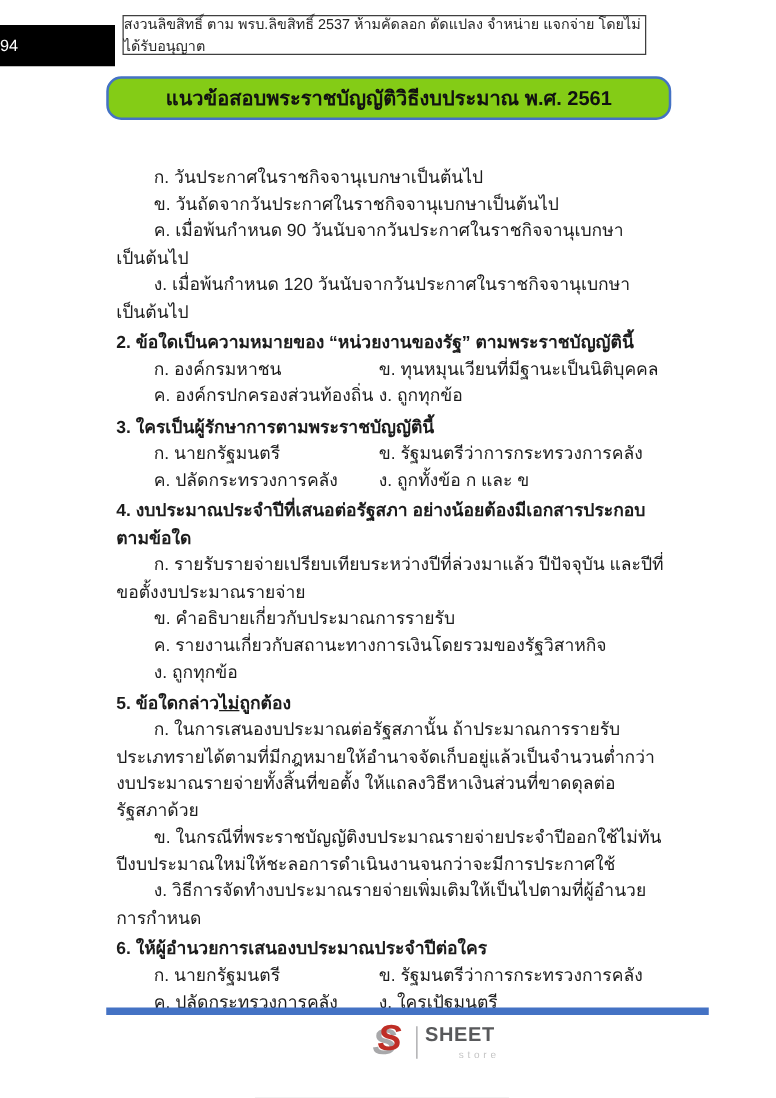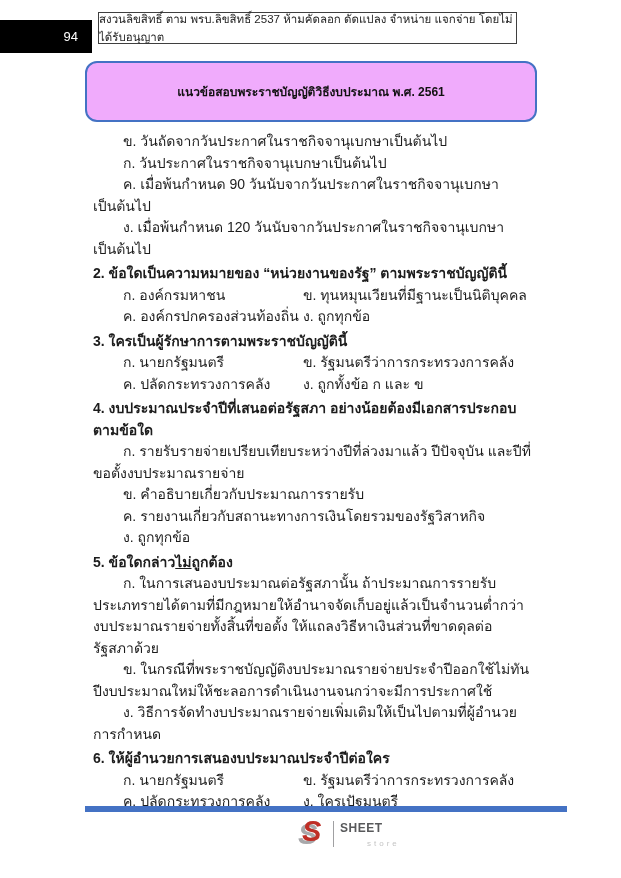--- a/index.html
+++ b/index.html
@@ -13,44 +13,44 @@
     overflow:hidden;
     margin:0 auto;
   }
   
   .page-num-box {
     position:absolute; left:0; top:20px;
     width:92px; height:33px;
     background:#000;
     color:#fff;
     font-size:13px;
-    display:flex; align-items:center; justify-content:flex-end;
+    display:flex; align-items:center; 
     padding-right:14px;
   }
   
   .copyright-box {
     position:absolute; left:98px; top:12px;
     width:419px; height:32px;
     border:1px solid #3f3f3f;
     display:flex; align-items:center; justify-content:center;
     font-size:11.5px;
     color:#252525;
     background:#fff;
   }
   
   .title-box {
     position:absolute; left:85px; top:61px;
-    width:452px; height:61px;
+    width:452px; height:35px;
     border:2.5px solid #4472C4;
     border-radius:12px;
     display:flex; align-items:center; justify-content:center;
     font-weight:bold;
-    font-size:12px;
+    font-size:16px;
     color:#111;
-    background:#f0abfc;
+    background:#84cc16;
   }
   
   .content {
     position:absolute; left:93px; top:131px;
     width:440px;
     font-size:14px;
     line-height:21.5px;
   }
   .question { margin-bottom:3px; }
   .qh { font-weight:bold; margin:0; }
@@ -78,21 +78,21 @@
   .logo-s .s-front {
     position:absolute; left:4px; top:0;
     color:#bf2e26; font-weight:bold; font-style:italic;
     font-size:29px; line-height:29px;
   }
   .logo-sep {
     width:1px; height:26px; background:#a0a0a2; margin:0 6px 0 2px;
   }
   .logo-textcol { display:flex; flex-direction:column; }
   .logo-sheet {
-    font-size:12px; font-weight:bold; color:#58595b; letter-spacing:0.5px; line-height:17px;
+    font-size:16px; font-weight:bold; color:#58595b; letter-spacing:0.5px; line-height:17px;
   }
   .logo-store {
     font-size:8px; color:#c4c4c4; letter-spacing:3px; line-height:9px; margin-top:2px;margin-left:27px;
   }
 </style>
 </head>
 <body>
 
 <div class="page">
 
@@ -104,22 +104,22 @@
     <span>สงวนลิขสิทธิ์ ตาม พรบ.ลิขสิทธิ์ 2537 ห้ามคัดลอก ดัดแปลง จำหน่าย แจกจ่าย โดยไม่ได้รับอนุญาต</span>
   </div>
 
   <div class="title-box">
     <span>แนวข้อสอบพระราชบัญญัติวิธีงบประมาณ พ.ศ. 2561</span>
   </div>
 
   <div class="content">
 
     <section class="question">
+      <p class="opt">ก. วันประกาศในราชกิจจานุเบกษาเป็นต้นไป</p>
       <p class="opt">ข. วันถัดจากวันประกาศในราชกิจจานุเบกษาเป็นต้นไป</p>
-      <p class="opt">ก. วันประกาศในราชกิจจานุเบกษาเป็นต้นไป</p>
       <p class="opt">ค. เมื่อพ้นกำหนด 90 วันนับจากวันประกาศในราชกิจจานุเบกษาเป็นต้นไป</p>
       <p class="opt">ง. เมื่อพ้นกำหนด 120 วันนับจากวันประกาศในราชกิจจานุเบกษาเป็นต้นไป</p>
     </section>
 
     <section class="question">
       <p class="qh">2. ข้อใดเป็นความหมายของ “หน่วยงานของรัฐ” ตามพระราชบัญญัตินี้</p>
       <div class="opt-row">
         <span class="c1">ก. องค์กรมหาชน</span>
         <span class="c2">ข. ทุนหมุนเวียนที่มีฐานะเป็นนิติบุคคล</span>
       </div>

